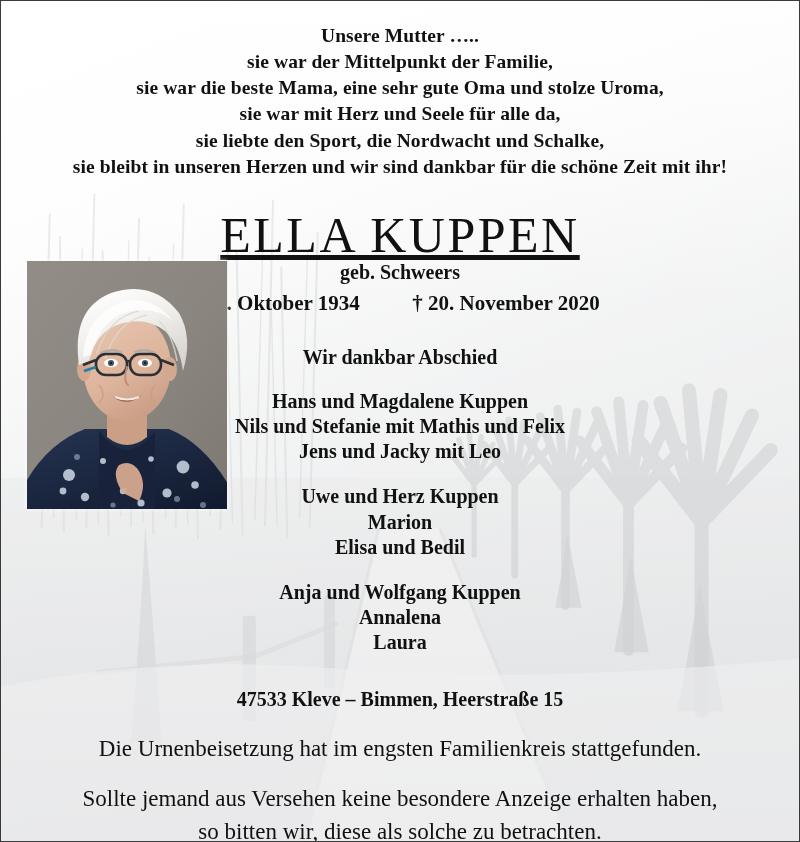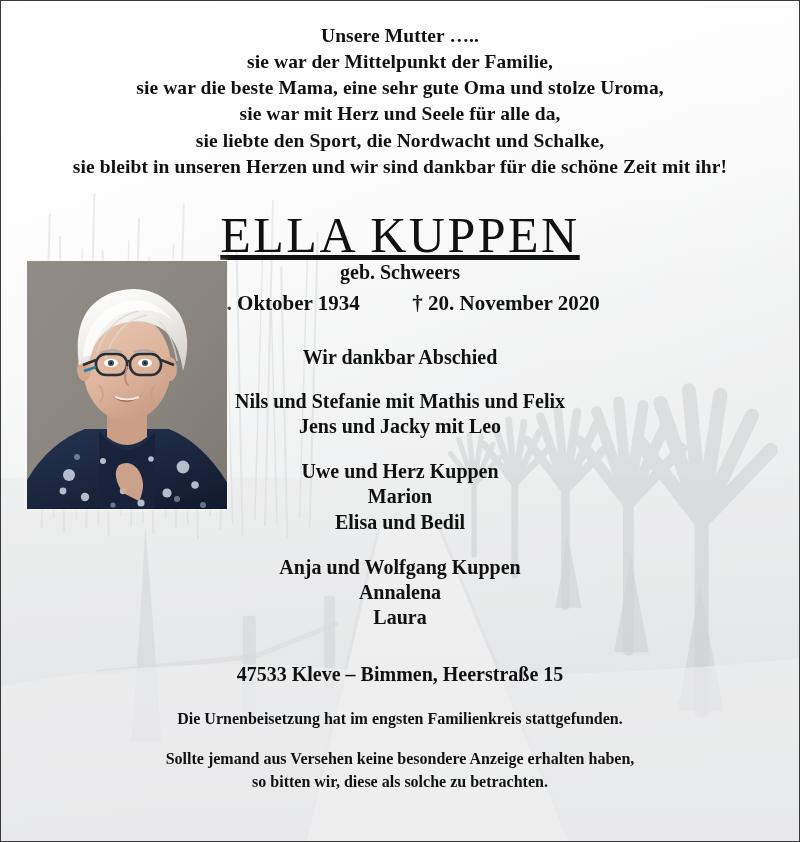--- a/index.html
+++ b/index.html
@@ -73,21 +73,21 @@
   .group { margin-top:20px; line-height:1.26; }
   .group div { font-size:20px; font-weight:700; }
 
   .address {
     margin-top:33px;
     font-size:20px;
     font-weight:700;
   }
 
   .closing { margin-top:22px; line-height:1.42; }
-  .closing .para { font-size:16px; font-weight:700; }
+  .closing .para { font-size:23px; font-weight:400; }
   .closing .para + .para { margin-top:17px; }
 
   
   .portrait {
     position:absolute;
     left:26px; top:260px;
     width:200px; height:248px;
     padding:0;
     background:#e9eaea;
     box-shadow:0 0 5px rgba(255,255,255,.9);
@@ -202,20 +202,21 @@
 
       <div class="dates">
         <span>* 1. Oktober 1934</span>
         <span class="gap"></span>
         <span>† 20. November 2020</span>
       </div>
 
       <div class="farewell">Wir dankbar Abschied</div>
 
       <div class="group">
+        <div>Hans und Magdalene Kuppen</div>
         <div>Nils und Stefanie mit Mathis und Felix</div>
         <div>Jens und Jacky mit Leo</div>
       </div>
 
       <div class="group">
         <div>Uwe und Herz Kuppen</div>
         <div>Marion</div>
         <div>Elisa und Bedil</div>
       </div>
 

